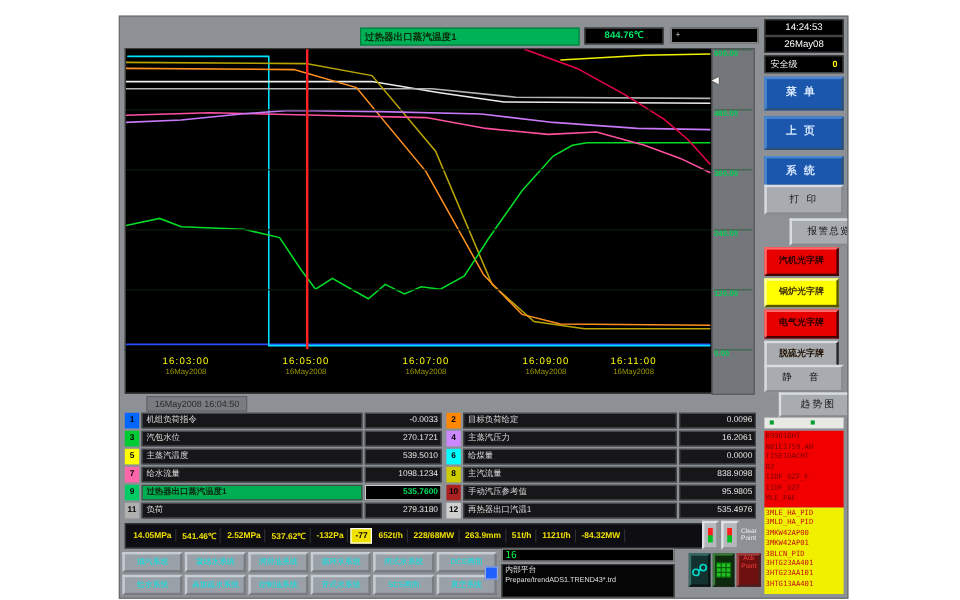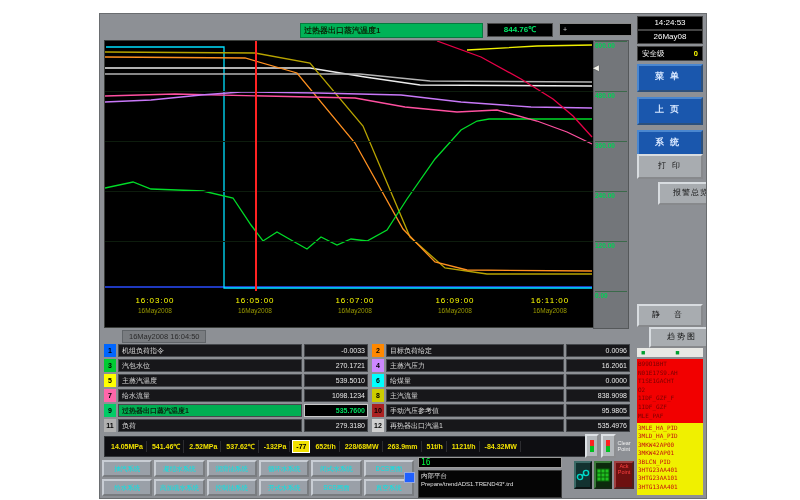--- a/index.html
+++ b/index.html
@@ -125,21 +125,21 @@
           <div class="d">16May2008</div>
         </div>
         <div class="tick" style="left: 215px;">
           <div class="t">16:07:00</div>
           <div class="d">16May2008</div>
         </div>
         <div class="tick" style="left: 315px;">
           <div class="t">16:09:00</div>
           <div class="d">16May2008</div>
         </div>
-        <div class="tick" style="left: 410px;">
+        <div class="tick" style="left: 388px;">
           <div class="t">16:11:00</div>
           <div class="d">16May2008</div>
         </div>
       </div>
 
     <div class="a scalecol" style="left:493px;top:26px;width:34px;height:287px;">
       <div id="scale-labels">
           <div class="slab" style="top: 0px;">600.00</div>
           <div class="slab" style="top: 50px;">480.00</div>
           <div class="slab" style="top: 100px;">360.00</div>
@@ -291,20 +291,26 @@
         <span>安全级</span>
         <span class="sec-val">0</span>
       </div>
       <div class="a" id="sb-nav" style="left:0;top:50px;width:66px;">
           <div class="navbtn" style="width: 62px;">菜单</div>
           <div class="navbtn" style="width: 62px;">上页</div>
           <div class="navbtn" style="width: 62px;">系统</div>
         </div>
       <div class="a gbtn" style="left:0;top:140px;width:62px;height:21px;line-height:20px;">打 印</div>
       <div class="a gbtn" style="left:0;top:168px;width:62px;height:19px;line-height:18px;letter-spacing:1px;margin-left:21px;">报警总览</div>
+      <div class="a" id="sb-ann" style="left:0;top:192px;width:66px;">
+          <div class="abtn red" style="width: 58px;">汽机光字牌</div>
+          <div class="abtn yel" style="width: 58px;">锅炉光字牌</div>
+          <div class="abtn red" style="width: 58px;">电气光字牌</div>
+          <div class="abtn gray" style="width: 58px;">脱硫光字牌</div>
+        </div>
       <div class="a gbtn" style="left:0;top:290px;width:62px;height:19px;line-height:18px;letter-spacing:6px;">静 音</div>
       <div class="a gbtn" style="left:12px;top:313px;width:62px;height:17px;line-height:16px;">趋势图</div>
       <div class="a pager" style="left:0;top:334px;width:58px;height:9px;">■ ■</div>
       <div class="a tagpanel redp" id="tags-red" style="left:0;top:345px;width:64px;height:62px;">
           <div class="tagline">B99O1BHT</div>
           <div class="tagline">N01E17S9.AH</div>
           <div class="tagline">T1SE1GACHT</div>
           <div class="tagline">O2</div>
           <div class="tagline">1IDF_GZF_F</div>
           <div class="tagline">1IDF_GZF</div>

